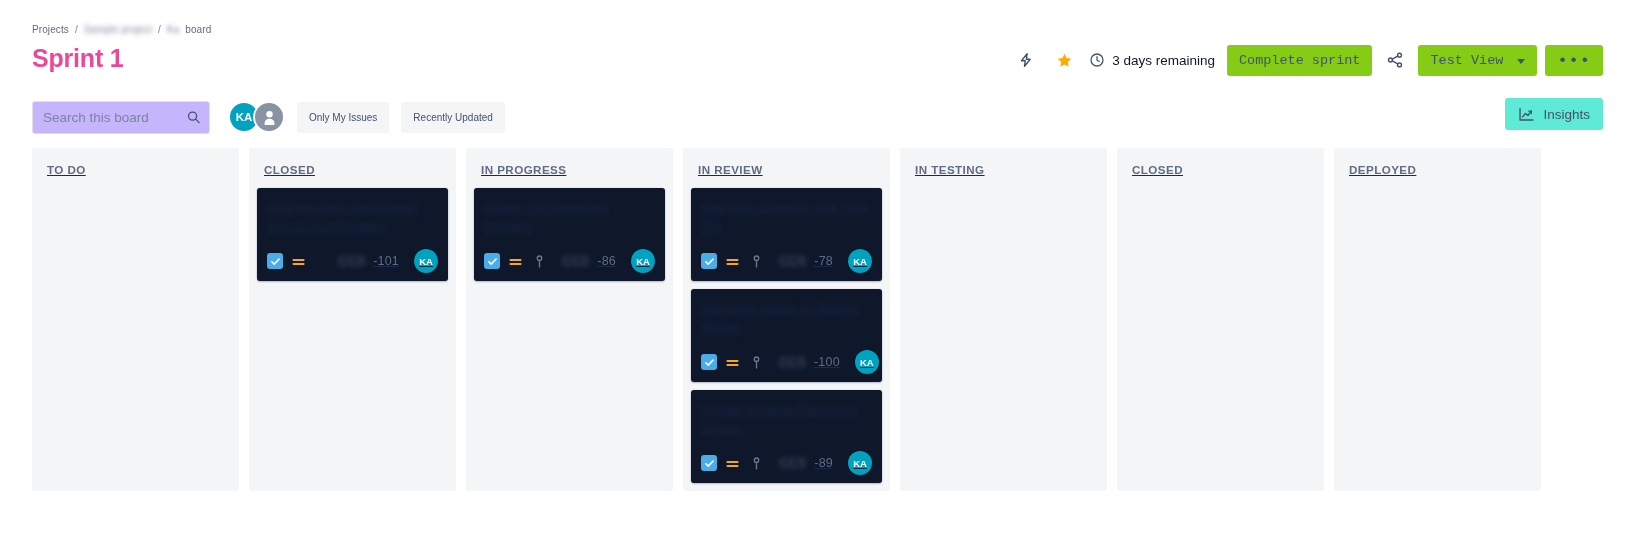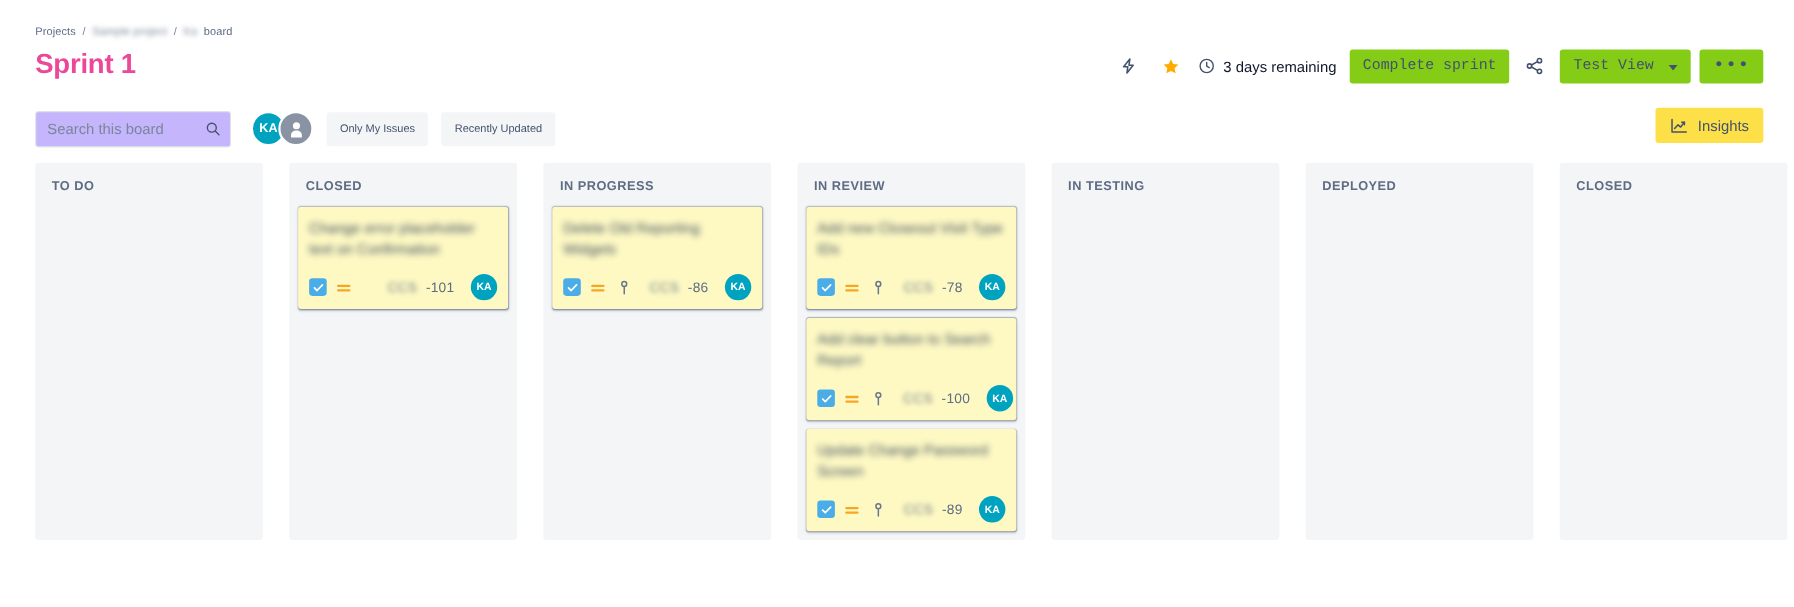--- a/index.html
+++ b/index.html
@@ -97,45 +97,45 @@
   .filter-btn {
     background: #f4f5f7; border: none; border-radius: 3px;
     height: 31px; padding: 0 12px;
     font-family: "Liberation Sans", sans-serif;
     font-size: 10px; color: #42526e; cursor: pointer;
     white-space: nowrap;
   }
 
   .insights-btn {
     position: absolute; right: 28px; top: 98px;
-    background: #fde047; border: none; border-radius: 3px;
+    background: #5eead4; border: none; border-radius: 3px;
     height: 32px; padding: 0 13px;
     display: flex; align-items: center; gap: 8px;
     font-family: "Liberation Sans", sans-serif;
     font-size: 13.5px; color: #42526e; cursor: pointer;
   }
 
   
   .board {
     position: absolute; left: 32px; top: 148px; right: 0;
-    display: flex; gap: 24px;
+    display: flex; gap: 10px; text-decoration: underline;
   }
   .column {
     width: 207px; flex: 0 0 207px;
     background: #f4f5f7; border-radius: 3px;
     min-height: 340px; padding: 10px 8px 8px 8px;
   }
   .col-title {
     font-size: 11.6px; font-weight: 600; color: #5e6c84;
     letter-spacing: .45px; padding: 5px 7px 12px 7px;
   }
   .cards { display: flex; flex-direction: column; gap: 8px; }
 
   .card {
-    background: #fef9c3; border-radius: 3px;
+    background: #0f172a; border-radius: 3px;
     box-shadow: 0 1px 2px rgba(9,30,66,.25), 0 0 1px rgba(9,30,66,.31);
     padding: 10px 10px 8px 10px;
     cursor: pointer;
   }
   .card-title {
     font-size: 13.3px; line-height: 19px; color: #172b4d;
     margin-bottom: 13px;
     
     filter: blur(2.9px);
     opacity: .85;
@@ -403,20 +403,20 @@
             <span class="card-avatar">KA</span>
           </div>
         </div>
       </div>
     </div>
     <div class="column">
       <div class="col-title">IN TESTING</div>
       <div class="cards"></div>
     </div>
     <div class="column">
+      <div class="col-title">CLOSED</div>
+      <div class="cards"></div>
+    </div>
+    <div class="column">
       <div class="col-title">DEPLOYED</div>
       <div class="cards"></div>
     </div>
-    <div class="column">
-      <div class="col-title">CLOSED</div>
-      <div class="cards"></div>
-    </div>
   </div>
 
 </body></html>

